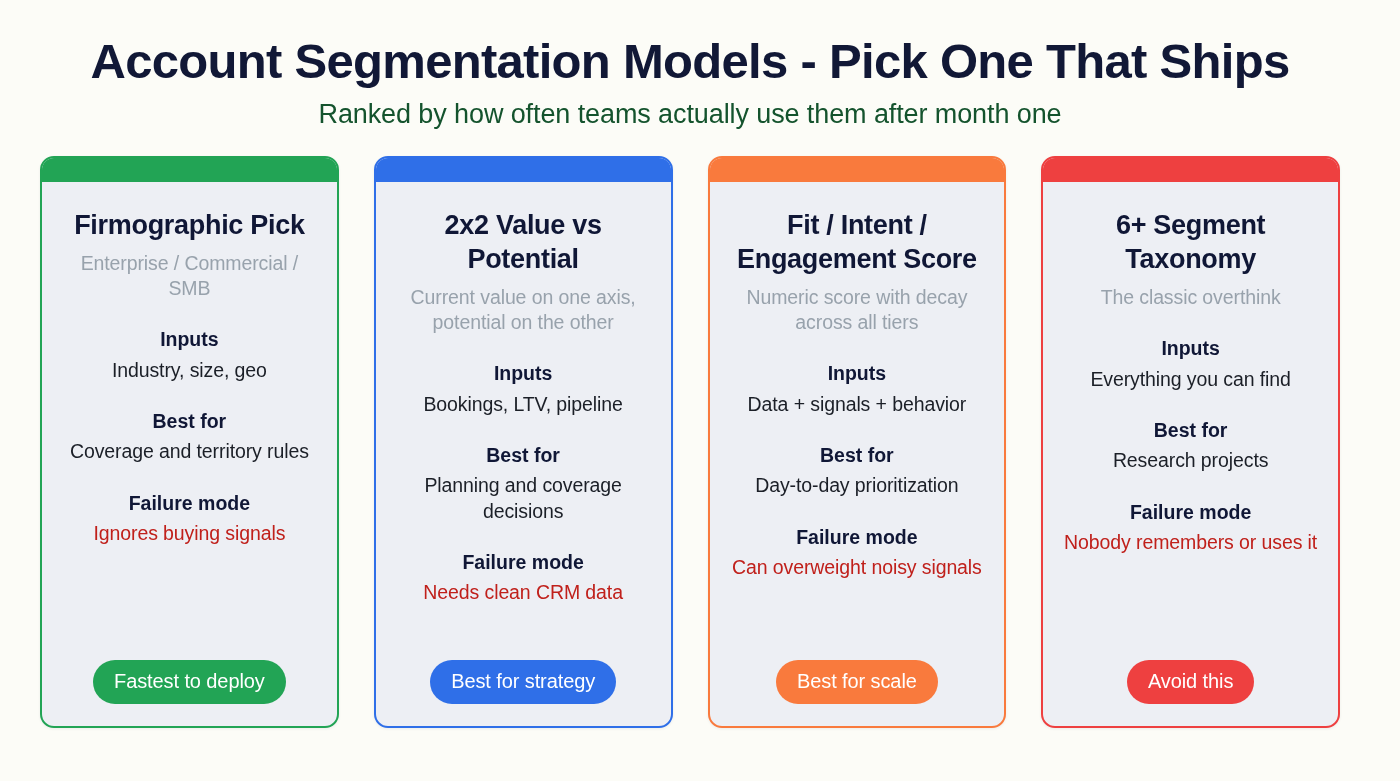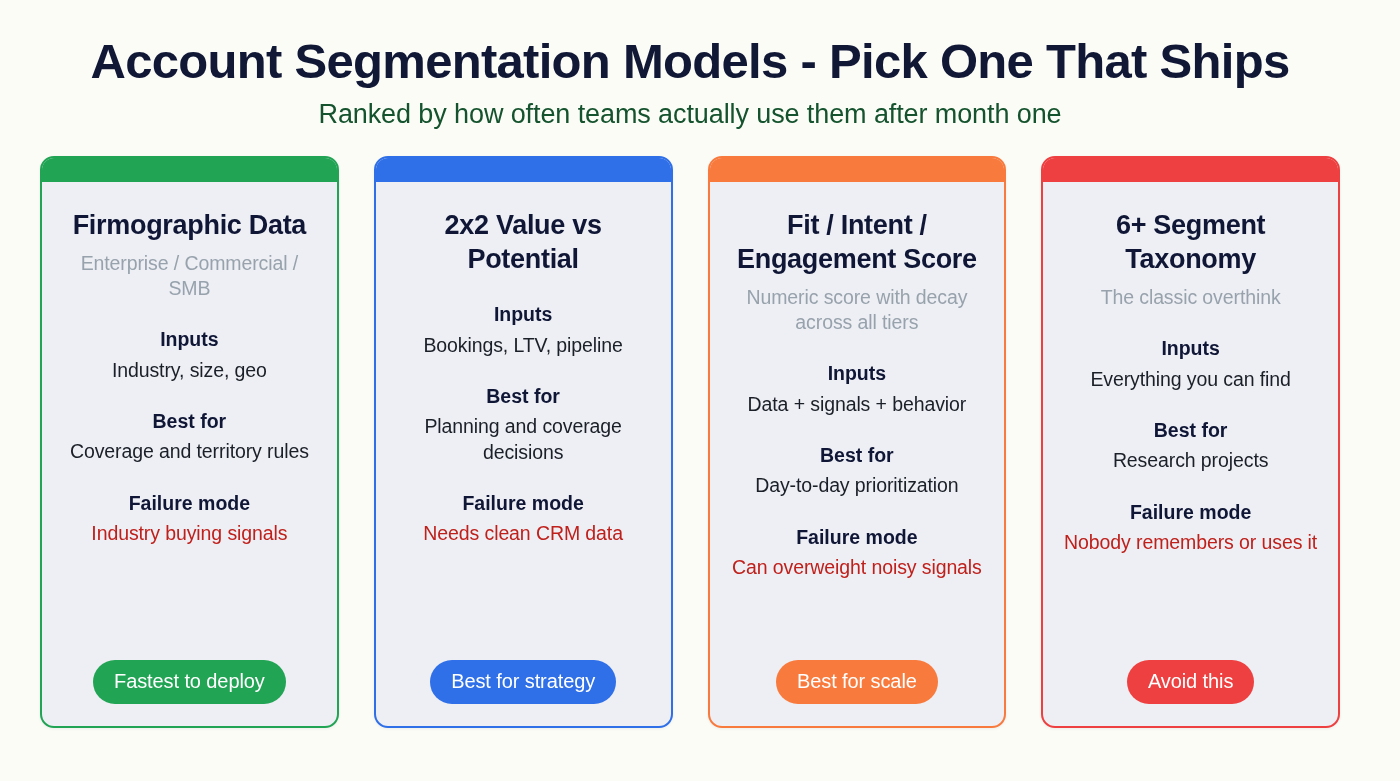--- a/index.html
+++ b/index.html
@@ -153,44 +153,45 @@
   <div class="header">
     <h1 class="page-title">Account Segmentation Models - Pick One That Ships</h1>
     <div class="page-subtitle">Ranked by how often teams actually use them after month one</div>
   </div>
 
   <div class="cards-row">
 
     <div class="card" style="--accent: #22a455;">
       <div class="card-accent-bar"></div>
       <div class="card-body">
-        <div class="card-title">Firmographic Data</div>
+        <div class="card-title">Firmographic Pick</div>
         <div class="card-tagline">Enterprise / Commercial / SMB</div>
         <div class="section">
           <div class="section-label">Inputs</div>
           <div class="section-value">Industry, size, geo</div>
         </div>
         <div class="section">
           <div class="section-label">Best for</div>
           <div class="section-value">Coverage and territory rules</div>
         </div>
         <div class="section">
           <div class="section-label">Failure mode</div>
-          <div class="section-value danger">Industry buying signals</div>
+          <div class="section-value danger">Ignores buying signals</div>
         </div>
       </div>
       <div class="badge-wrap">
         <span class="badge">Fastest to deploy</span>
       </div>
     </div>
 
     <div class="card" style="--accent: #2f6fe8;">
       <div class="card-accent-bar"></div>
       <div class="card-body">
         <div class="card-title">2x2 Value vs Potential</div>
+        <div class="card-tagline">Current value on one axis, potential on the other</div>
         <div class="section">
           <div class="section-label">Inputs</div>
           <div class="section-value">Bookings, LTV, pipeline</div>
         </div>
         <div class="section">
           <div class="section-label">Best for</div>
           <div class="section-value">Planning and coverage decisions</div>
         </div>
         <div class="section">
           <div class="section-label">Failure mode</div>

